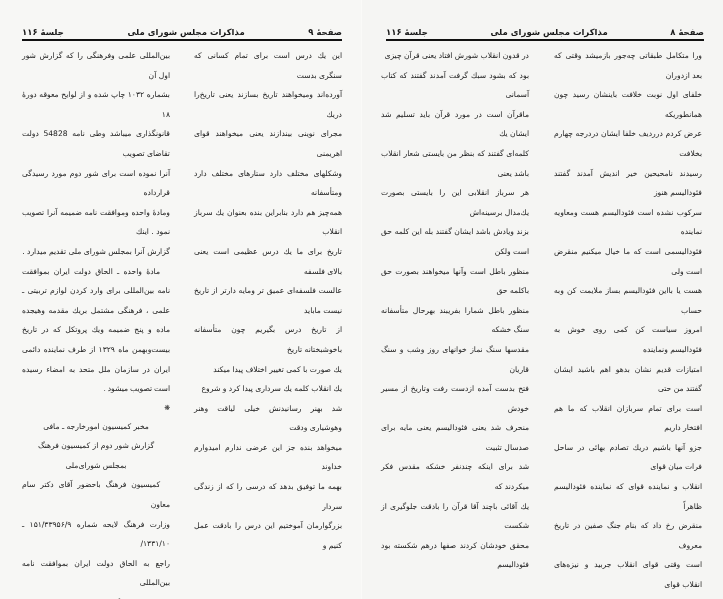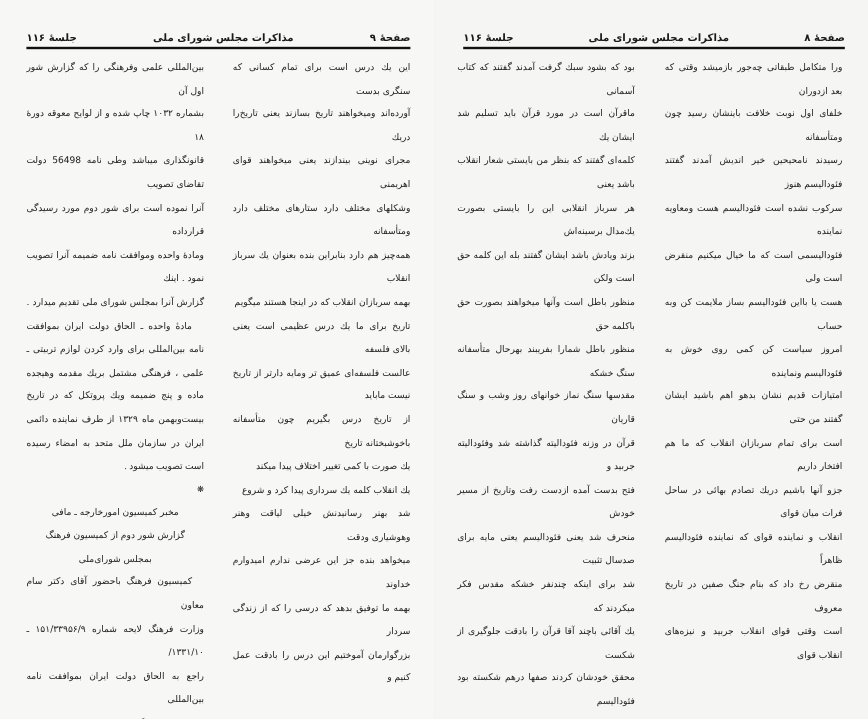--- a/index.html
+++ b/index.html
@@ -56,37 +56,36 @@
     <span>جلسهٔ ۱۱۶</span>
   </div>
   <div class="rule"></div>
 
   <div class="col b">
     <p>این یك درس است برای تمام کسانی که سنگری بدست</p>
     <p>آورده‌اند ومیخواهند تاریخ بسازند یعنی تاریخ‌را دریك</p>
     <p>مجرای نوینی بیندازند یعنی میخواهند قوای اهریمنی</p>
     <p>وشکلهای مختلف دارد ستارهای مختلف دارد ومتأسفانه</p>
     <p>همه‌چیز هم دارد بنابراین بنده بعنوان یك سرباز انقلاب</p>
-    <p>بهمه سربازان انقلاب که در اینجا هستند میگویم</p>
     <p>تاریخ برای ما یك درس عظیمی است یعنی بالای فلسفه</p>
     <p>عالست فلسفه‌ای عمیق تر ومایه دارتر از تاریخ نیست ماباید</p>
     <p>از تاریخ درس بگیریم چون متأسفانه باخوشبختانه تاریخ</p>
     <p>یك صورت با کمی تغییر اختلاف پیدا میکند</p>
     <p>یك انقلاب کلمه یك سرداری پیدا کرد و شروع</p>
     <p>شد بهنر رسانیدنش خیلی لیاقت وهنر وهوشیاری ودقت</p>
     <p>میخواهد بنده جز این عرضی ندارم امیدوارم خداوند</p>
     <p>بهمه ما توفیق بدهد که درسی را که از زندگی سردار</p>
     <p>بزرگوارمان آموختیم این درس را بادقت عمل کنیم و</p>
 
   </div>
 
   <div class="col a">
     <p>بین‌المللی علمی وفرهنگی را که گزارش شور اول آن</p>
     <p>بشماره ۱۰۳۲ چاپ شده و از لوایح معوقه دورهٔ ۱۸</p>
-    <p>قانونگذاری میباشد وطی نامه 56498 دولت تقاضای تصویب</p>
+    <p>قانونگذاری میباشد وطی نامه 54828 دولت تقاضای تصویب</p>
     <p>آنرا نموده است برای شور دوم مورد رسیدگی قرارداده</p>
     <p>ومادهٔ واحده وموافقت نامه ضمیمه آنرا تصویب نمود . اینك</p>
     <p>گزارش آنرا بمجلس شورای ملی تقدیم میدارد .</p>
     <p class="indent">مادهٔ واحده ـ الحاق دولت ایران بموافقت نامه بین‌المللی برای وارد کردن لوازم تربیتی ـ علمی ، فرهنگی مشتمل بریك مقدمه وهیجده ماده و پنج ضمیمه ویك پروتکل که در تاریخ بیست‌وبهمن ماه ۱۳۲۹ از طرف نماینده دائمی ایران در سازمان ملل متحد به امضاء رسیده است تصویب میشود .</p>
     <p class="star">❋</p>
     <p class="center">مخبر کمیسیون امورخارجه ـ مافی</p>
     <p class="center">گزارش شور دوم از کمیسیون فرهنگ</p>
     <p class="center">بمجلس شورای‌ملی</p>
     <p class="indent">کمیسیون فرهنگ باحضور آقای دکتر سام معاون</p>
     <p>وزارت فرهنگ لایحه شماره ۱۵۱/۳۳۹۵۶/۹ ـ ۱۳۳۱/۱۰/</p>
@@ -99,45 +98,46 @@
 <div class="page right">
   <div class="header">
     <span>صفحهٔ ۸</span>
     <span>مذاکرات مجلس شورای ملی</span>
     <span>جلسهٔ ۱۱۶</span>
   </div>
   <div class="rule"></div>
 
   <div class="col b">
     <p>ورا متکامل طبقاتی چه‌جور بازمیشد وقتی که بعد ازدوران</p>
-    <p>خلفای اول نوبت خلافت باینشان رسید چون ومتأسفانه</p>
+    <p>خلفای اول نوبت خلافت باینشان رسید چون همانطوریکه</p>
+    <p>عرض کردم درردیف خلفا ایشان دردرجه چهارم بخلافت</p>
     <p>رسیدند نامحیحین خیر اندیش آمدند گفتند فئودالیسم هنوز</p>
     <p>سرکوب نشده است فئودالیسم هست ومعاویه نماینده</p>
     <p>فئودالیسمی است که ما خیال میکنیم منقرض است ولی</p>
     <p>هست یا بااین فئودالیسم بساز ملایمت کن وبه حساب</p>
     <p>امروز سیاست کن کمی روی خوش به فئودالیسم ونماینده</p>
     <p>امتیازات قدیم نشان بدهو اهم باشید ایشان گفتند من حتی</p>
     <p>است برای تمام سربازان انقلاب که ما هم افتخار داریم</p>
     <p>جزو آنها باشیم دریك تصادم بهائی در ساحل فرات میان قوای</p>
     <p>انقلاب و نماینده قوای که نماینده فئودالیسم ظاهراً</p>
     <p>منقرض رخ داد که بنام جنگ صفین در تاریخ معروف</p>
     <p>است وقتی قوای انقلاب جربید و نیزه‌های انقلاب قوای</p>
 
   </div>
 
   <div class="col a">
+    <p>در قدون انقلاب شورش افتاد یعنی قرآن چیزی</p>
     <p>بود که بشود سبك گرفت آمدند گفتند که کتاب آسمانی</p>
     <p>ماقرآن است در مورد قرآن باید تسلیم شد ایشان یك</p>
     <p>کلمه‌ای گفتند که بنظر من بایستی شعار انقلاب باشد یعنی</p>
     <p>هر سرباز انقلابی این را بایستی بصورت یك‌مدال برسینه‌اش</p>
     <p>بزند ویادش باشد ایشان گفتند بله این کلمه حق است ولکن</p>
     <p>منظور باطل است وآنها میخواهند بصورت حق باکلمه حق</p>
     <p>منظور باطل شمارا بفریبند بهرحال متأسفانه سنگ خشکه</p>
     <p>مقدسها سنگ نماز خوانهای روز وشب و سنگ قاریان</p>
-    <p>قرآن در وزنه فئودالیته گذاشته شد وفئودالیته جربید و</p>
     <p>فتح بدست آمده ازدست رفت وتاریخ از مسیر خودش</p>
     <p>منحرف شد یعنی فئودالیسم یعنی مایه برای صدسال تثبیت</p>
     <p>شد برای اینکه چندنفر خشکه مقدس فکر میکردند که</p>
     <p>یك آقائی باچند آقا قرآن را بادقت جلوگیری از شکست</p>
     <p>محقق خودشان کردند صفها درهم شکسته بود فئودالیسم</p>
 
   </div>
 </div>
 
 </body></html>

